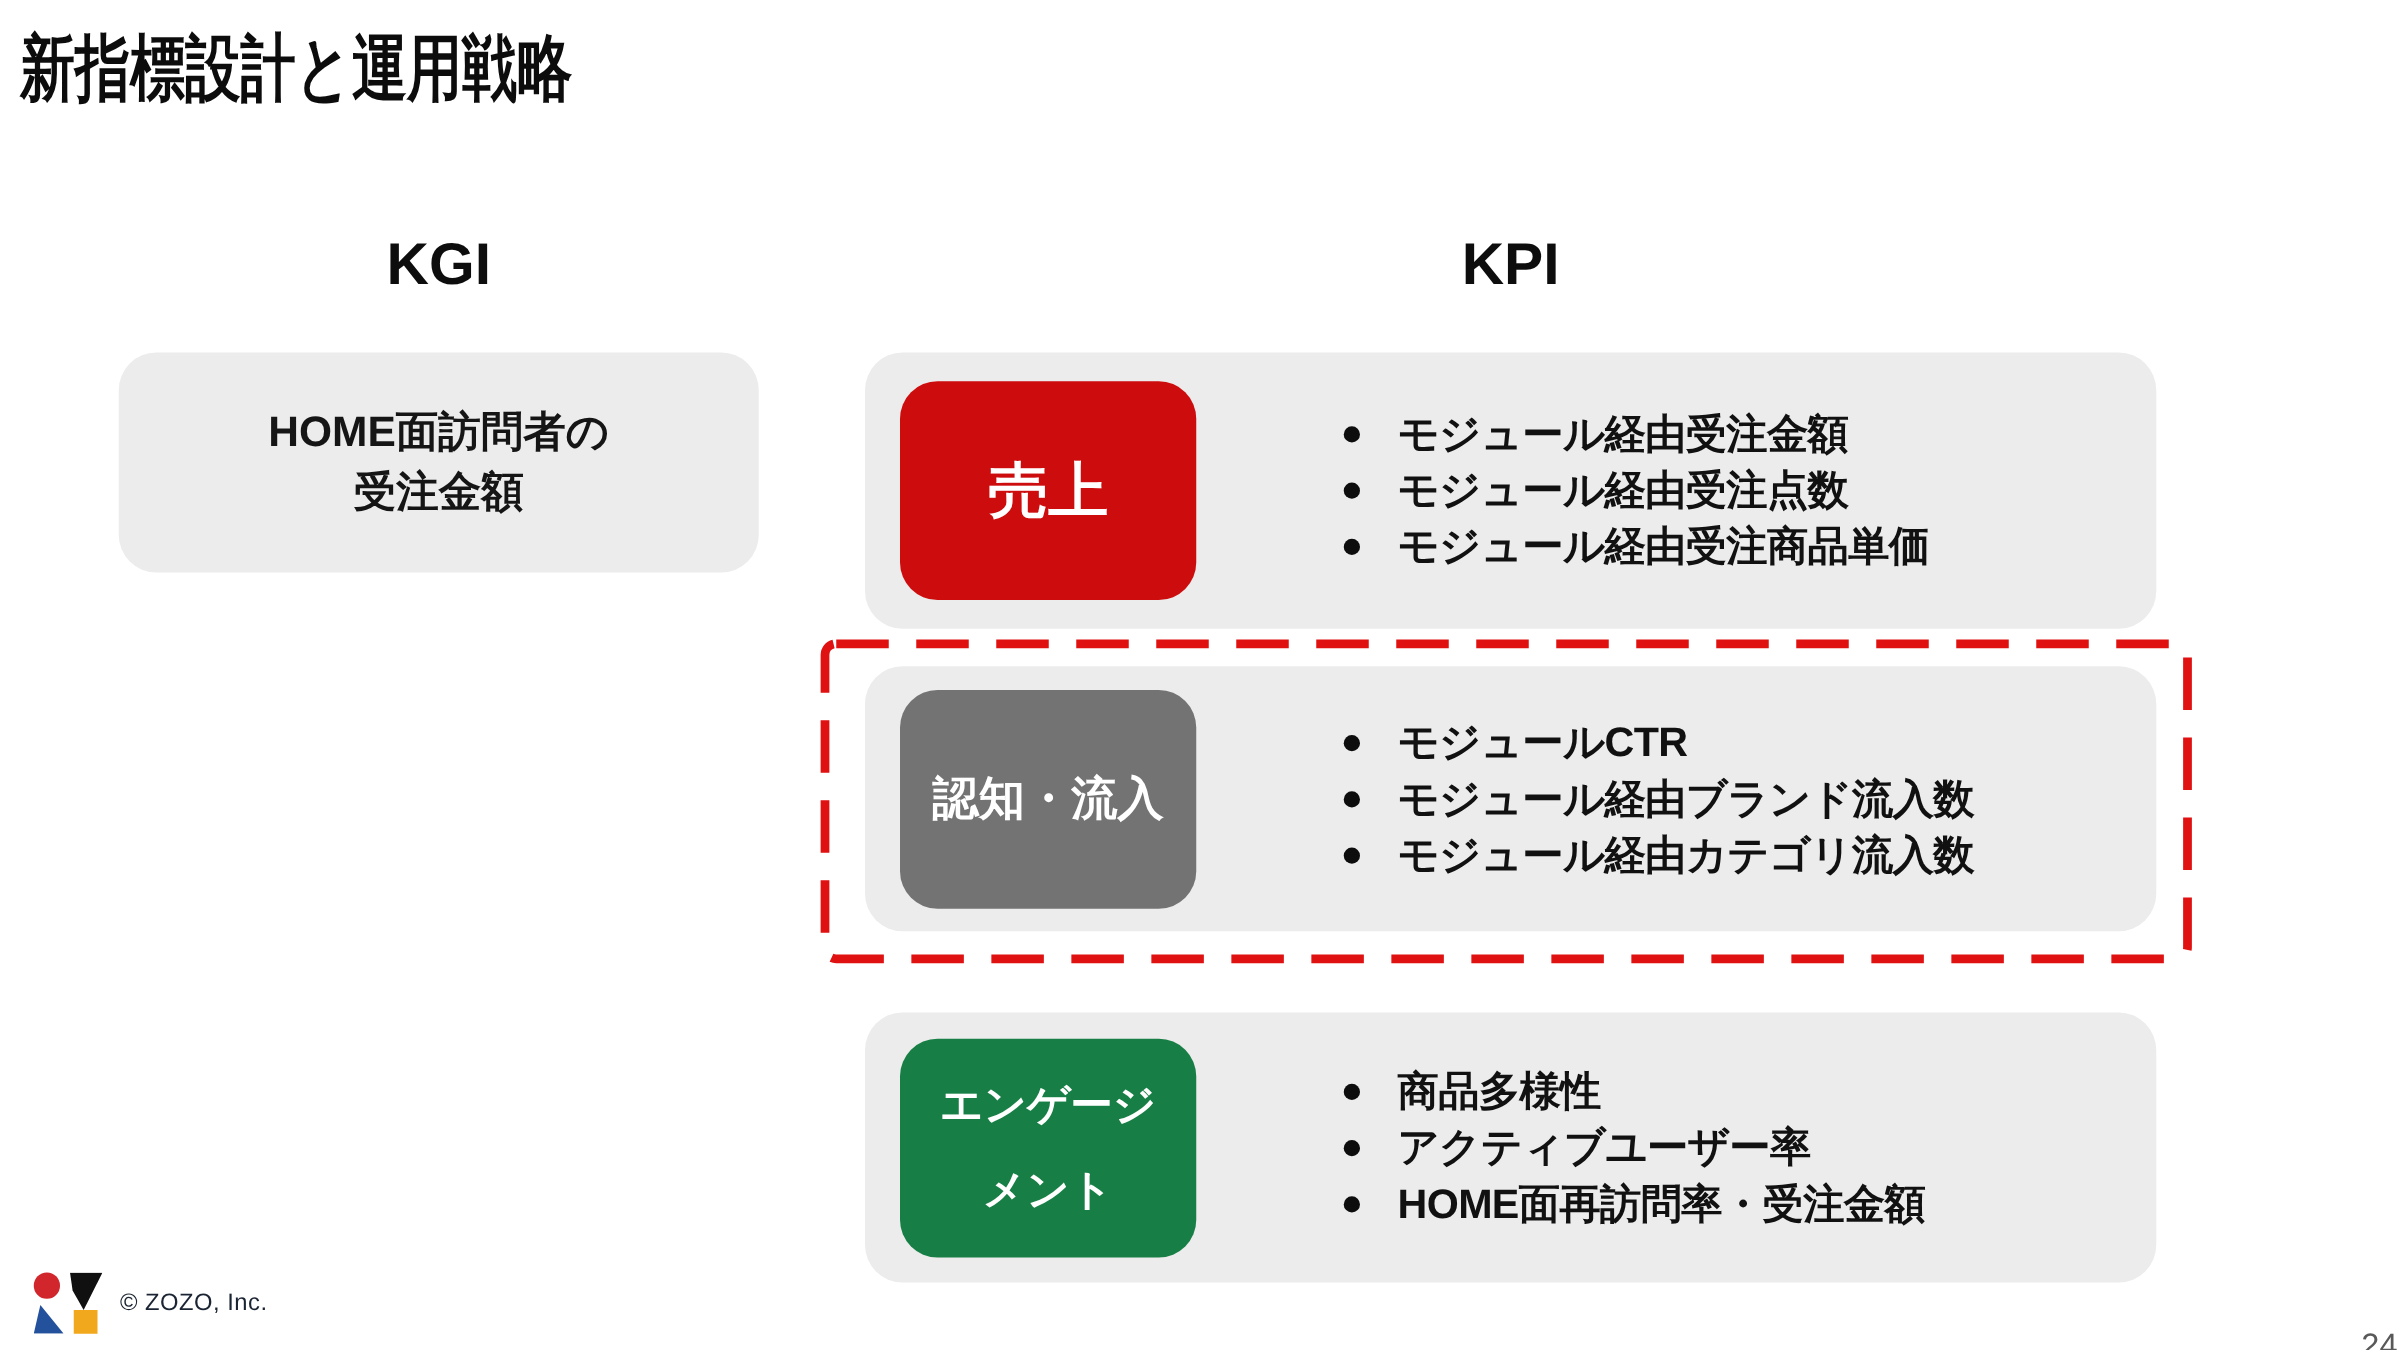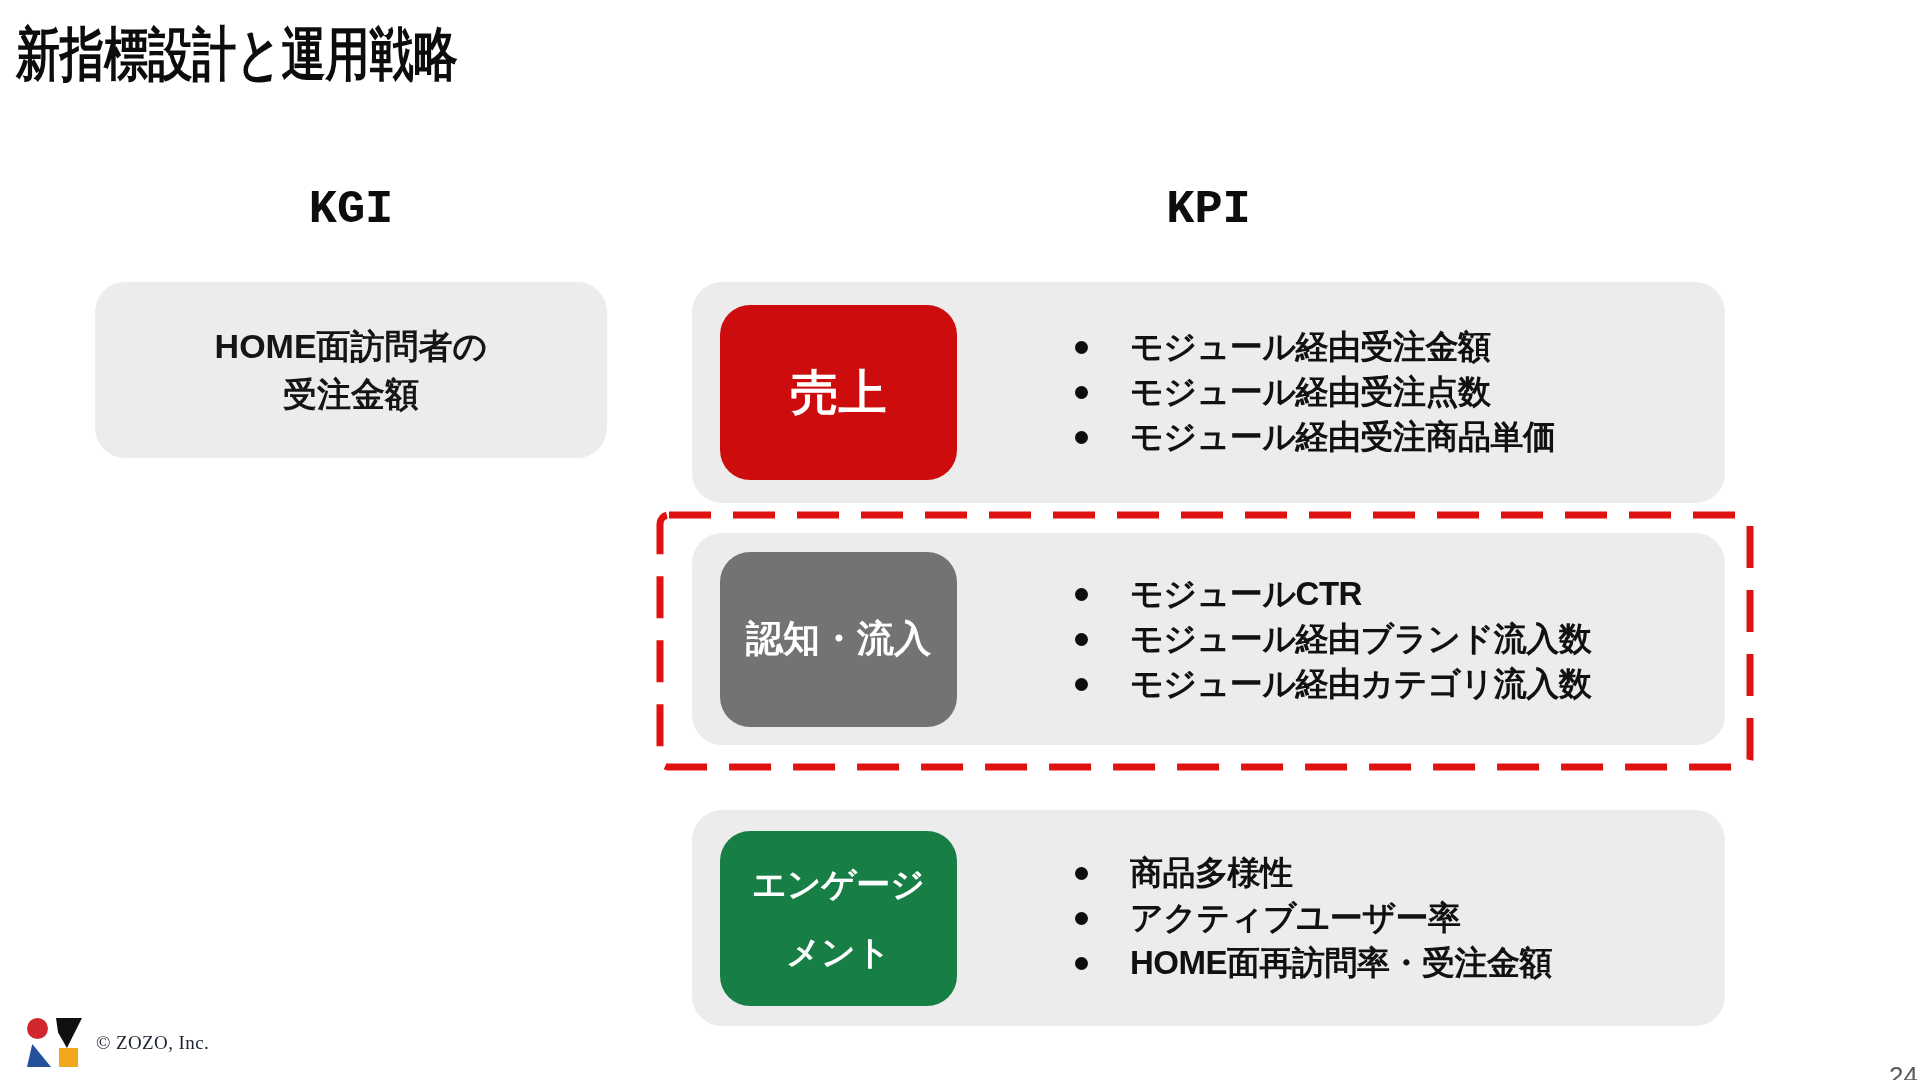--- a/index.html
+++ b/index.html
@@ -16,21 +16,20 @@
     position:absolute; left:16px; top:16px;
     font-size:58px; font-weight:900; color:var(--title-black);
     transform:scaleX(0.76); transform-origin:0 0;
     letter-spacing:0px; white-space:nowrap;
   }
 
   .col-header {
     position:absolute; top:183px;
     font-size:47px; font-weight:800; color:#0d0d0d;
     text-align:center;
-    font-family:Liberation Mono, monospace;
   }
   .kgi-header { left:95px; width:512px; }
   .kpi-header { left:692px; width:1033px; }
 
   .gray-box { background:var(--graybox); border-radius:30px; }
 
   .kgi-box {
     position:absolute; left:95px; top:282px; width:512px; height:176px;
     display:flex; align-items:center; justify-content:center;
   }
@@ -56,40 +55,39 @@
   .row-0 .pill { font-size:48px; }
   .row-1 .pill { font-size:37px; }
   .row-2 .pill { font-size:34px; line-height:46px;gap:22px; }
   .pill span { display:block; }
 
   ul.kpi-items { list-style:none; margin-left:118px; }
   ul.kpi-items li {
     display:flex; align-items:center; height:45px;
     font-size:33px; font-weight:800; letter-spacing:-0.5px; color:var(--bullet-black);
     white-space:nowrap;
-    gap:12px;
   }
   .bullet-dot {
     width:13px; height:13px; border-radius:50%;
     background:#0d0d0d; margin-right:30px; flex:0 0 auto;
   }
 
   .dashed-frame { position:absolute; left:650px; top:505px; }
 
   .zozo-logo { position:absolute; left:27px; top:1018px; width:56px; height:50px; }
   .logo-red-circle   { position:absolute; left:0; top:0; width:21px; height:21px; border-radius:50%; background:var(--logo-red); }
   .logo-black-flag   { position:absolute; left:29px; top:0; width:26px; height:30px; background:var(--logo-black);
                        clip-path:polygon(0 0, 100% 0, 42% 100%, 8% 48%); }
   .logo-blue-triangle{ position:absolute; left:0; top:26px; width:24px; height:23px; background:var(--logo-blue);
                        clip-path:polygon(22% 0, 100% 100%, 0 100%); }
   .logo-yellow-square{ position:absolute; left:32px; top:30px; width:19px; height:19px; background:var(--logo-yellow); }
 
   .copyright {
     position:absolute; left:96px; top:1032px;
-    font-family:Liberation Serif, serif;
+    font-family:Liberation Sans, sans-serif;
     font-size:19px; font-weight:500; letter-spacing:0.4px;
     color:var(--footer-navy);
   }
 
   .page-number {
     position:absolute; right:2px; top:1018px;
     font-size:26px; color:var(--page-gray);margin-top:43px;
   }
 </style>
 </head>

